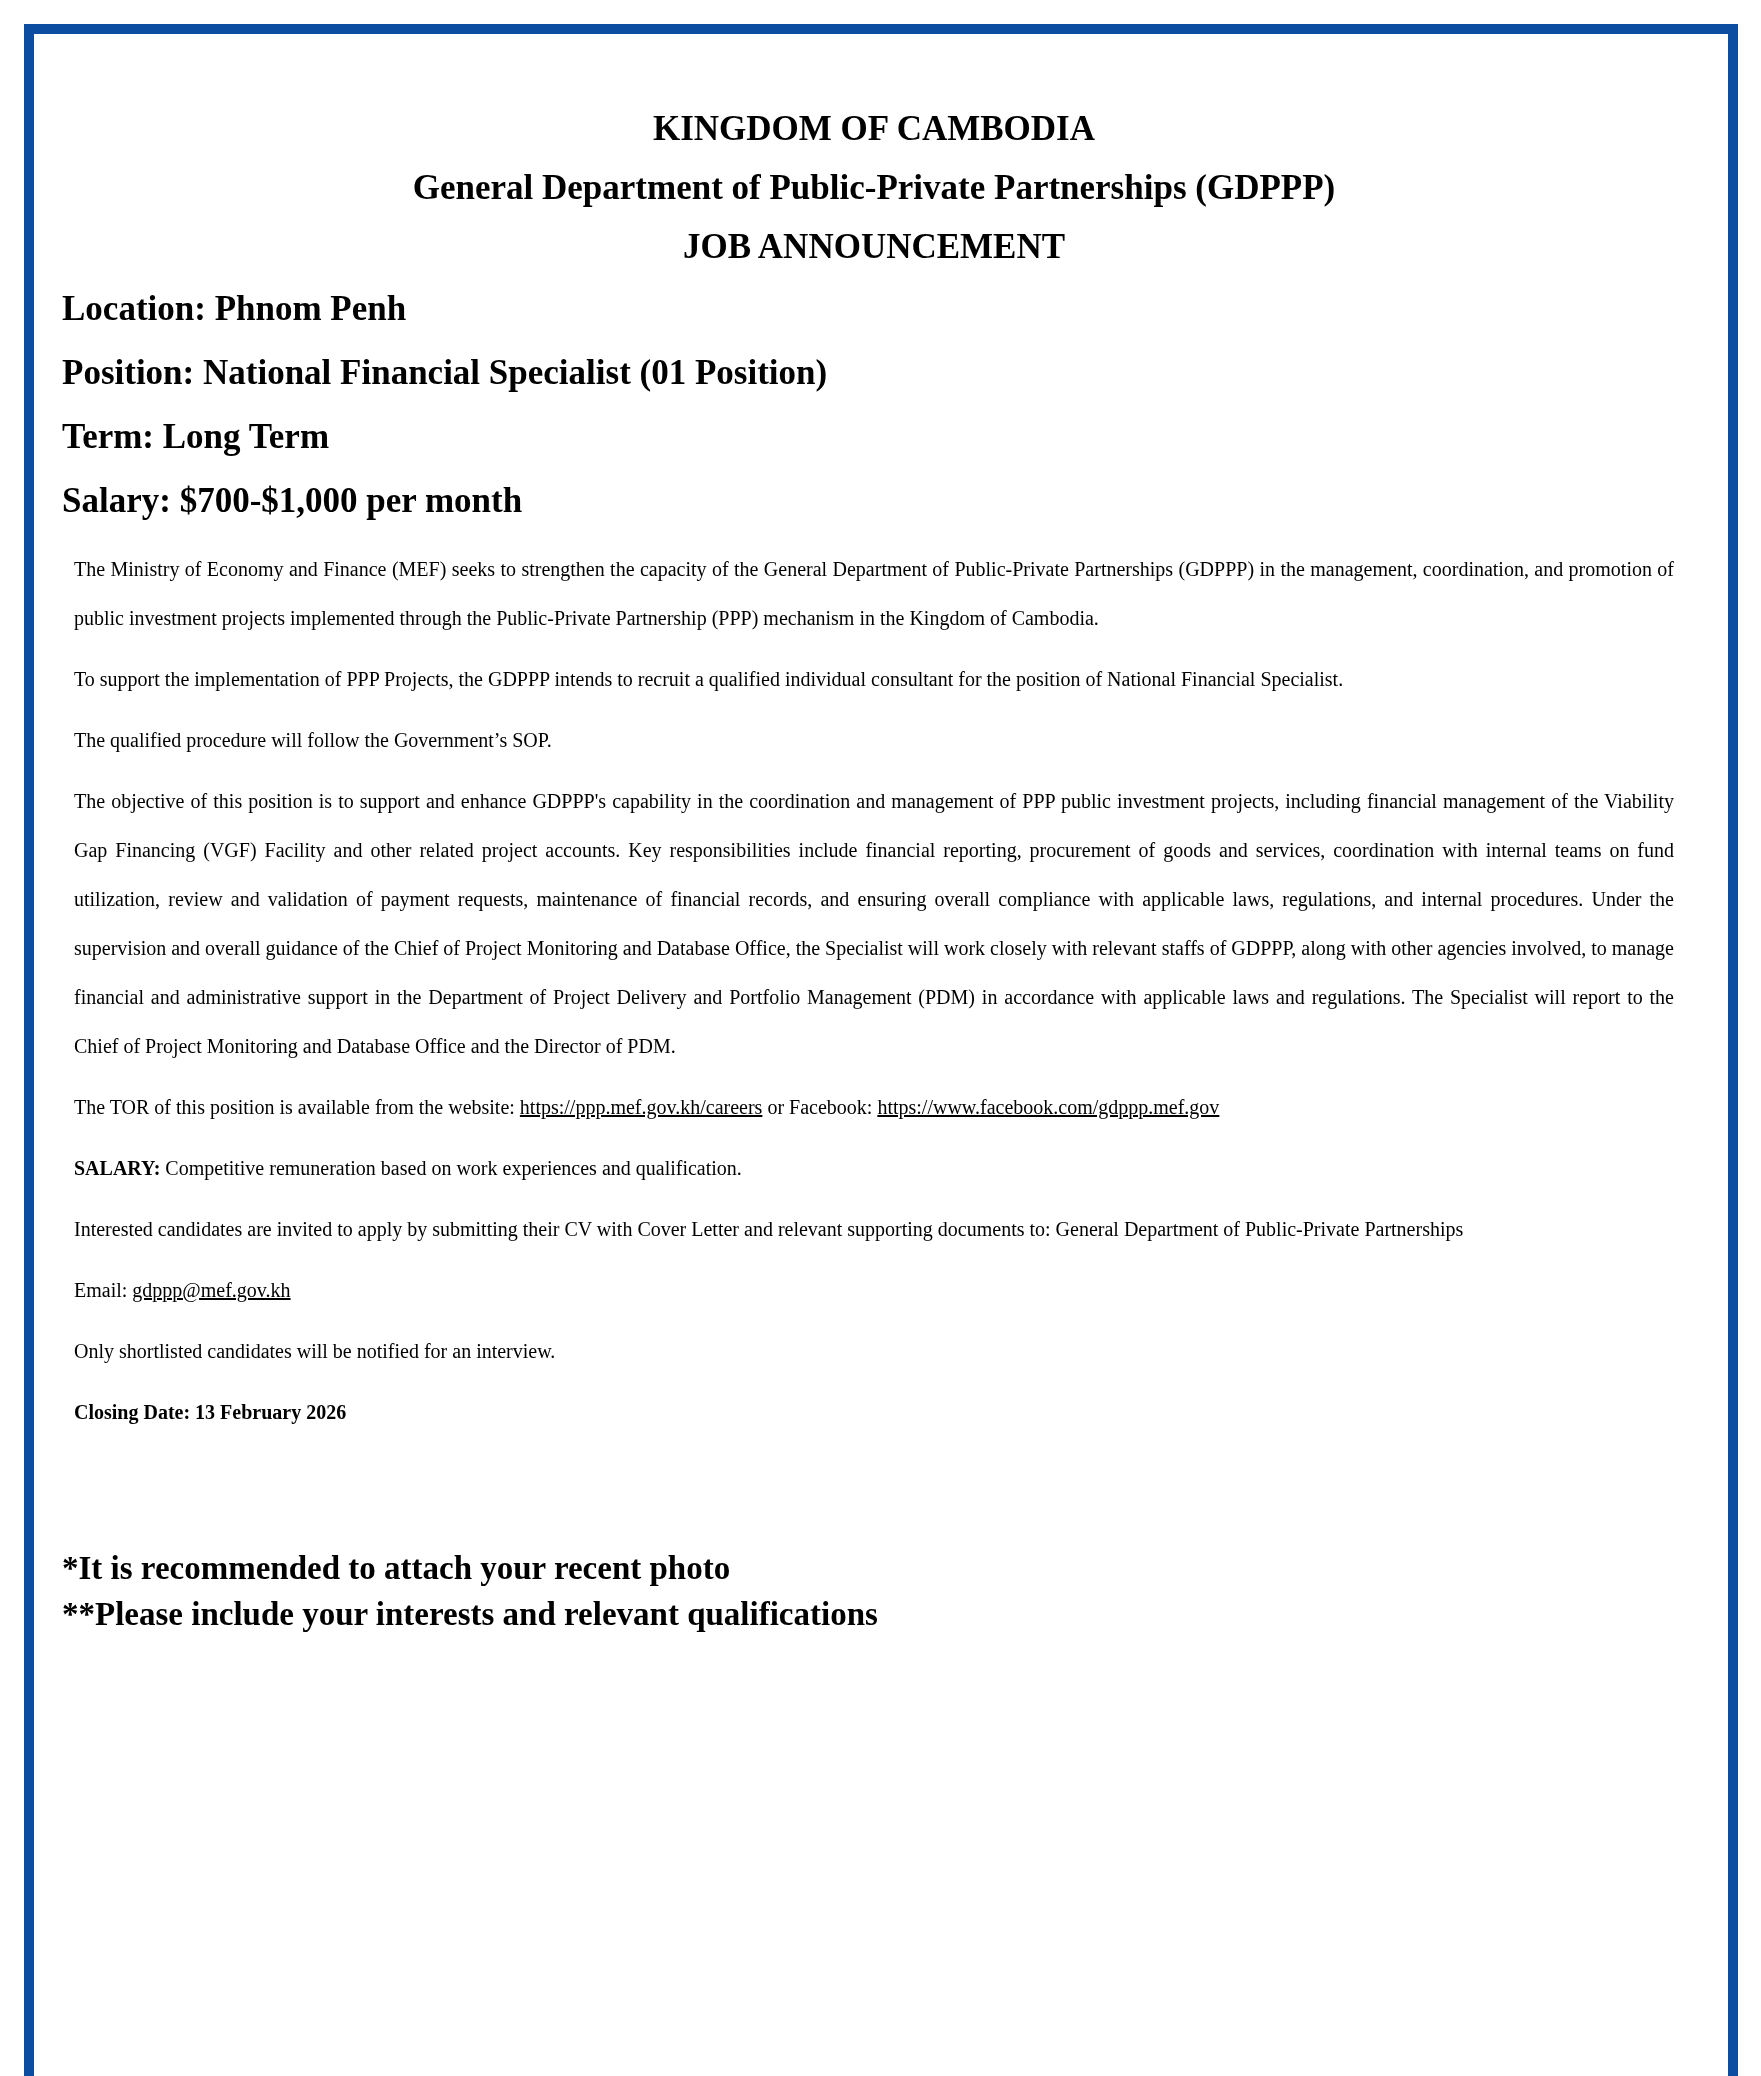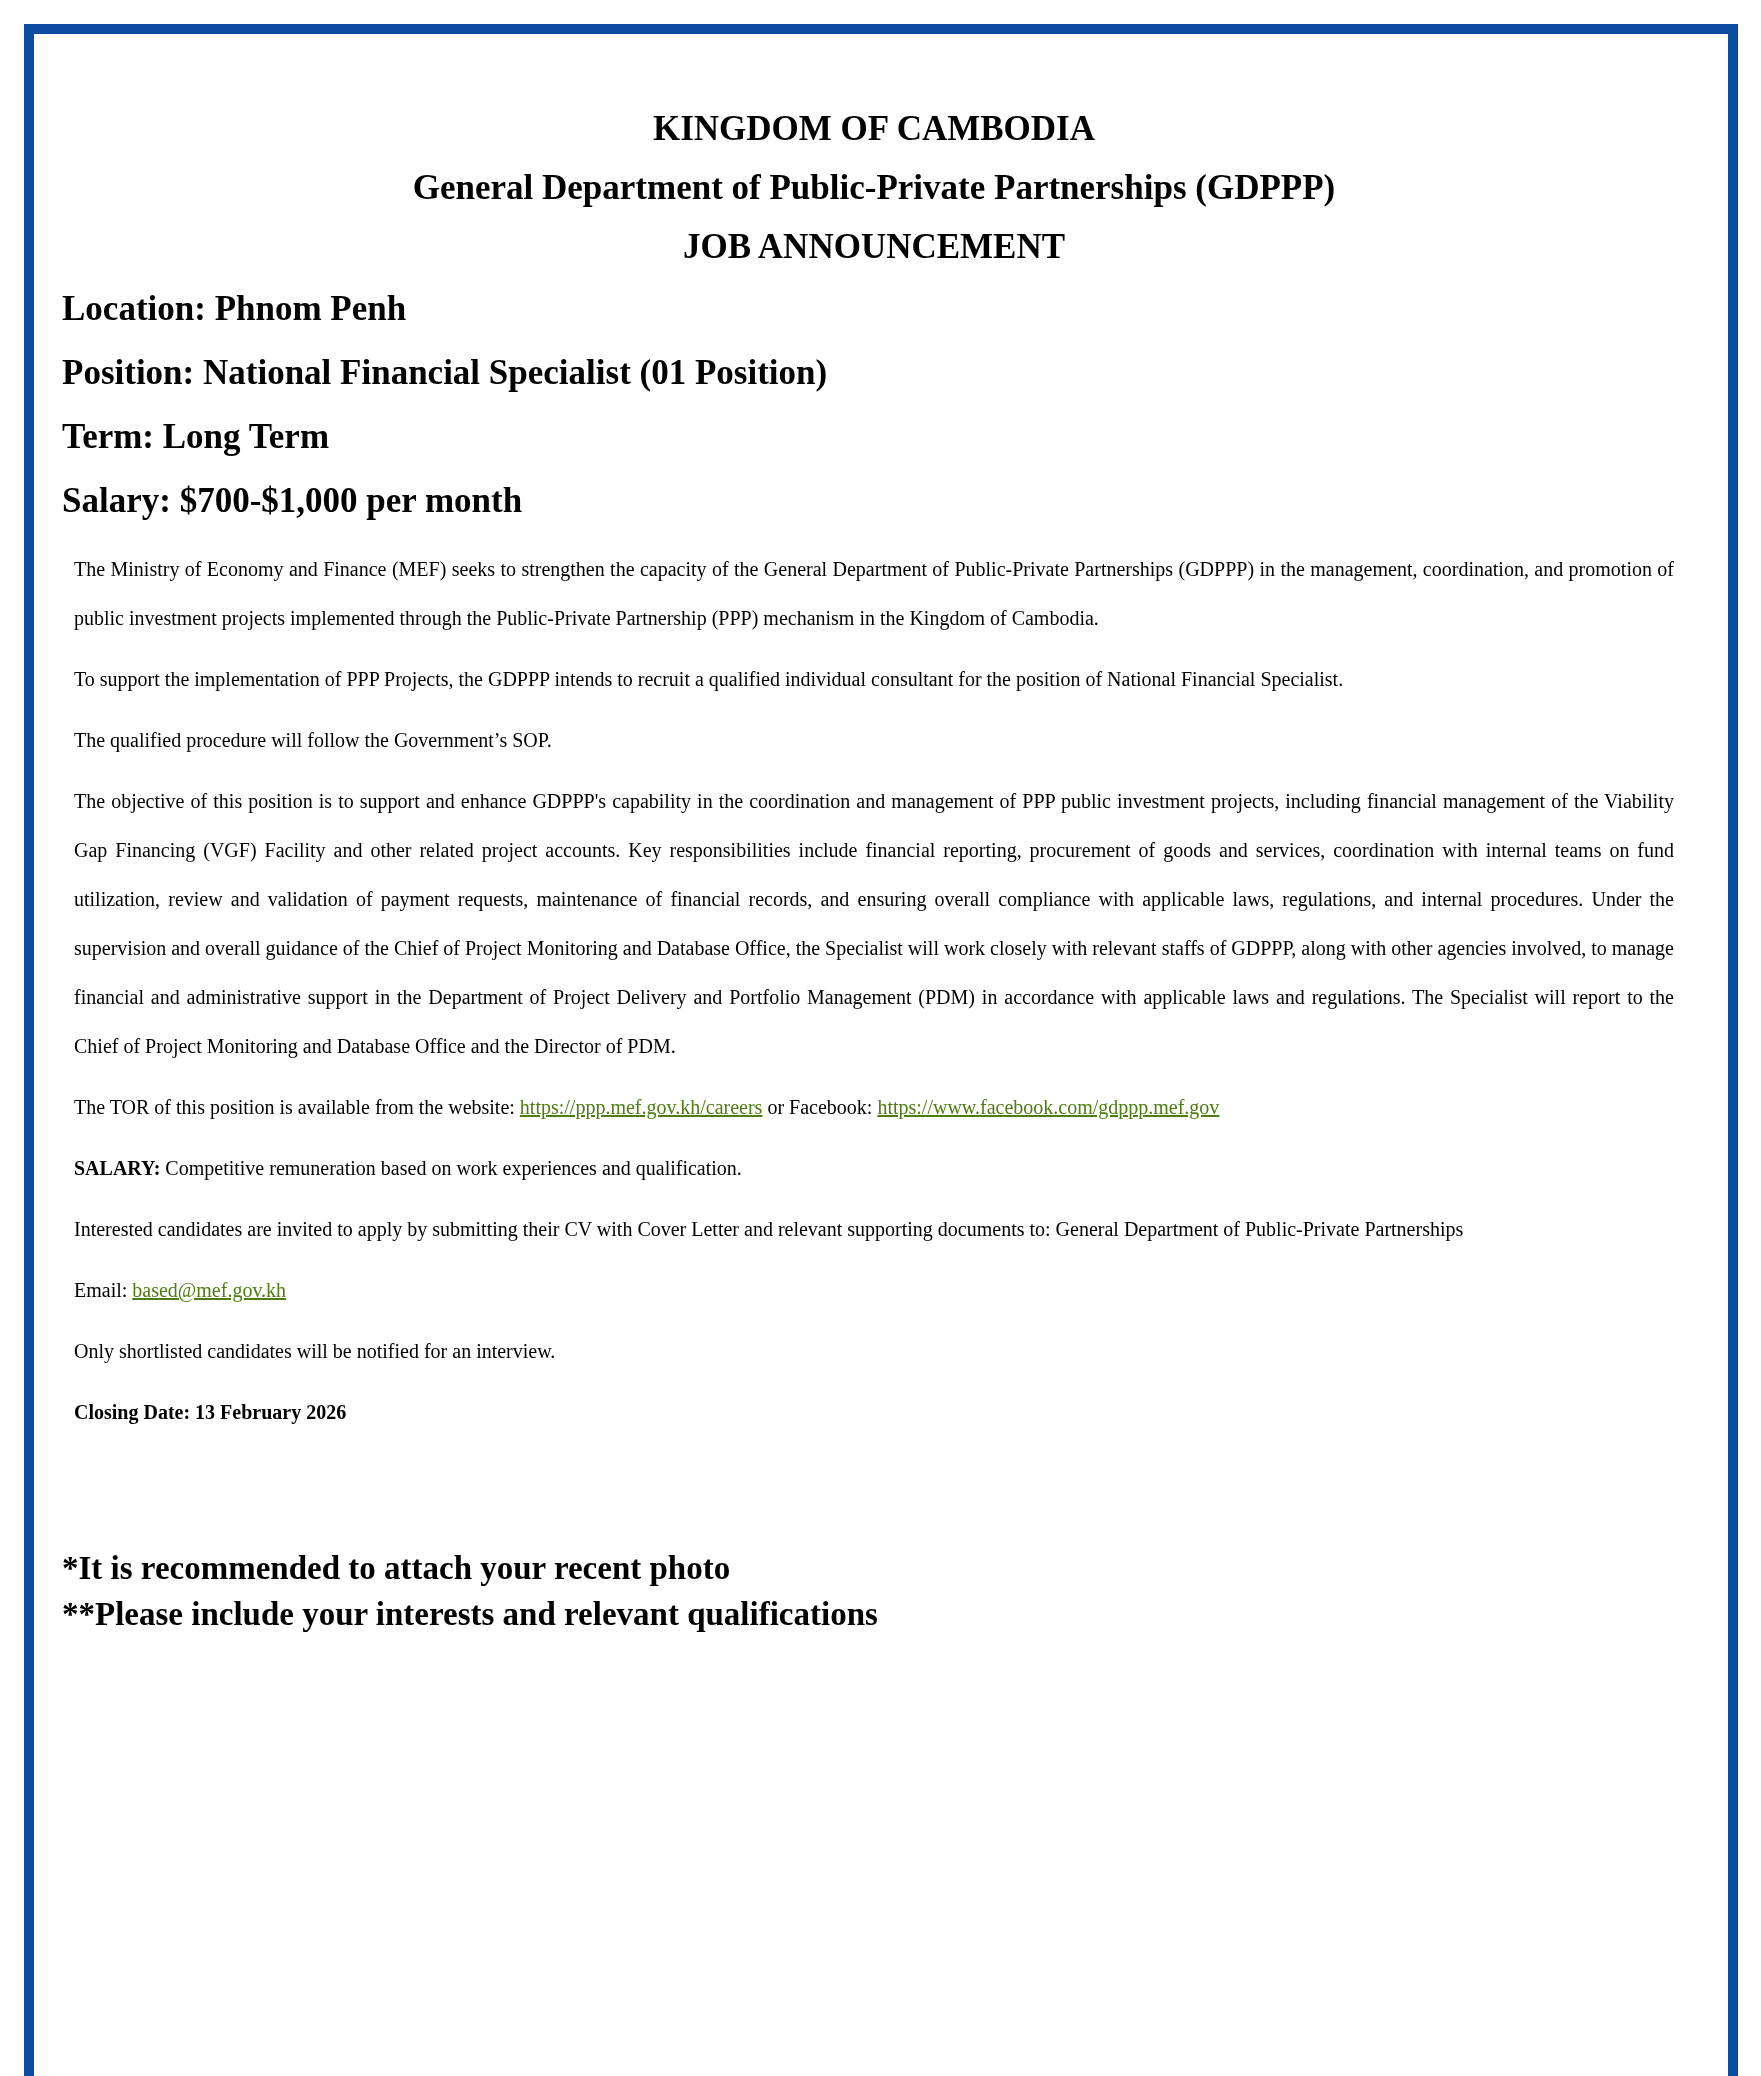--- a/index.html
+++ b/index.html
@@ -56,21 +56,21 @@
   .m-selection { margin-top: 60px; }
   .m-objective { margin-top: 9px;  }
   .m-tor       { margin-top: 27px;  }
   .m-salary    { margin-top: 29px;  }
   .m-apply     { margin-top: 12.5px;  }
   .m-email     { margin-top: 7px;  }
   .m-shortlist { margin-top: 4.6px;  }
   .m-closing   { margin-top: 31px;  }
   .bold { font-weight: bold; }
   a.doc-link {
-    color: #4d7c0f;
+    color: #000000;
     text-decoration: underline;
   }
   .footnotes {
     margin-top: 108px;
   }
   .footnote-line {
     font-size: 33px;
     line-height: 46px;
     font-weight: bold;
   }
@@ -120,21 +120,21 @@
       <span>The TOR of this position is available from the website: </span><a href="#" class="doc-link">https://ppp.mef.gov.kh/careers</a><span> or Facebook: </span><a href="#" class="doc-link">https://www.facebook.com/gdppp.mef.gov</a>
     </p>
 
     <p class="body-para m-salary">
       <span class="bold">SALARY:</span><span> Competitive remuneration based on work experiences and qualification.</span>
     </p>
 
     <p class="body-para m-apply">Interested candidates are invited to apply by submitting their CV with Cover Letter and relevant supporting documents to: General Department of Public-Private Partnerships</p>
 
     <p class="body-para m-email">
-      <span>Email: </span><a href="#" class="doc-link">based@mef.gov.kh</a>
+      <span>Email: </span><a href="#" class="doc-link">gdppp@mef.gov.kh</a>
     </p>
 
     <p class="body-para m-shortlist">Only shortlisted candidates will be notified for an interview.</p>
 
     <p class="body-para m-closing bold">Closing Date: 13 February 2026</p>
 
     <div class="footnotes">
       <div class="footnote-line">*It is recommended to attach your recent photo</div>
       <div class="footnote-line">**Please include your interests and relevant qualifications</div>
     </div>

